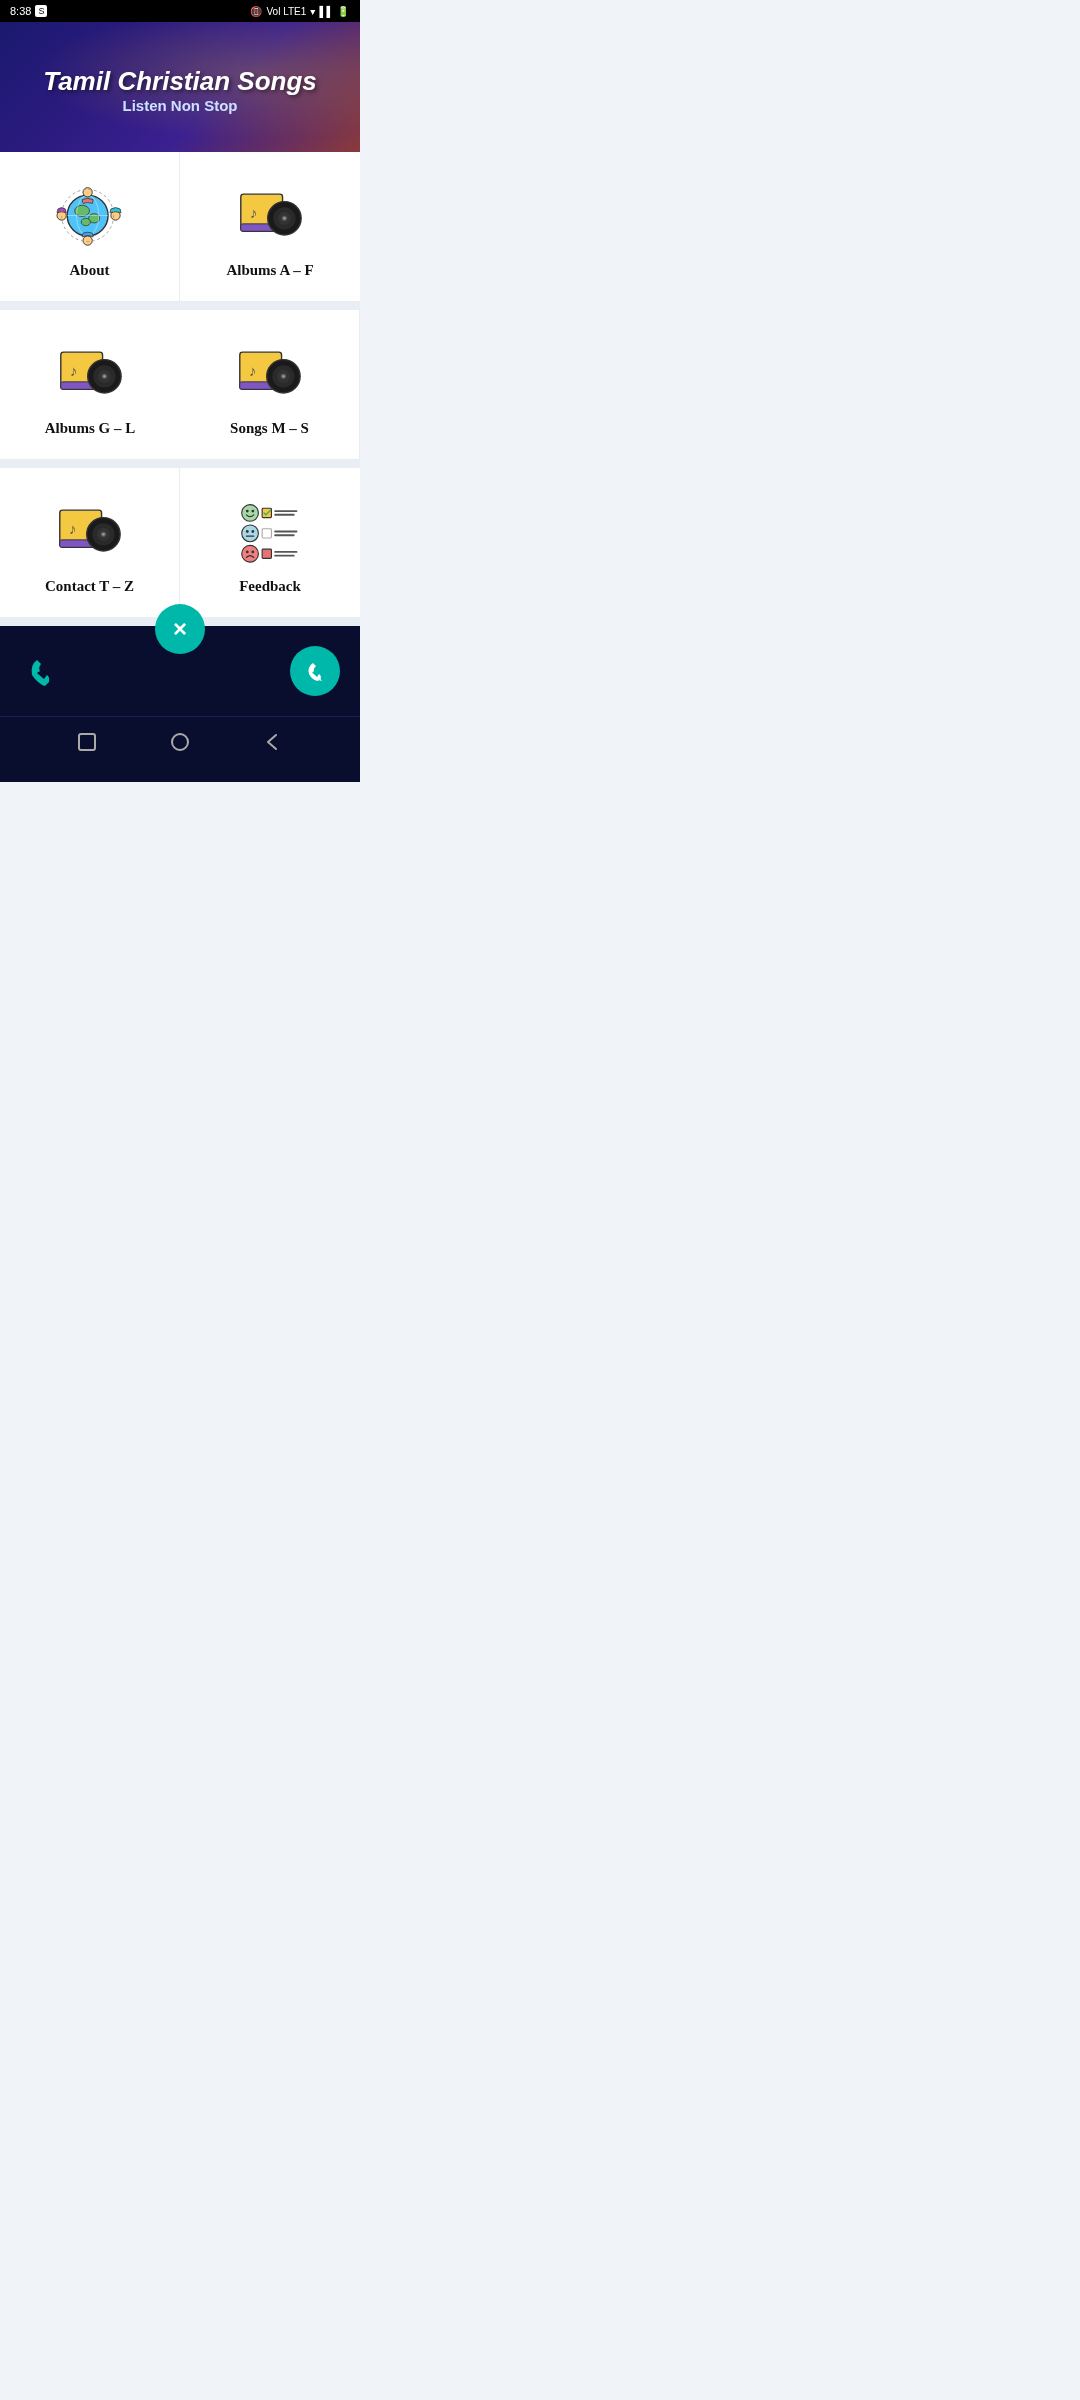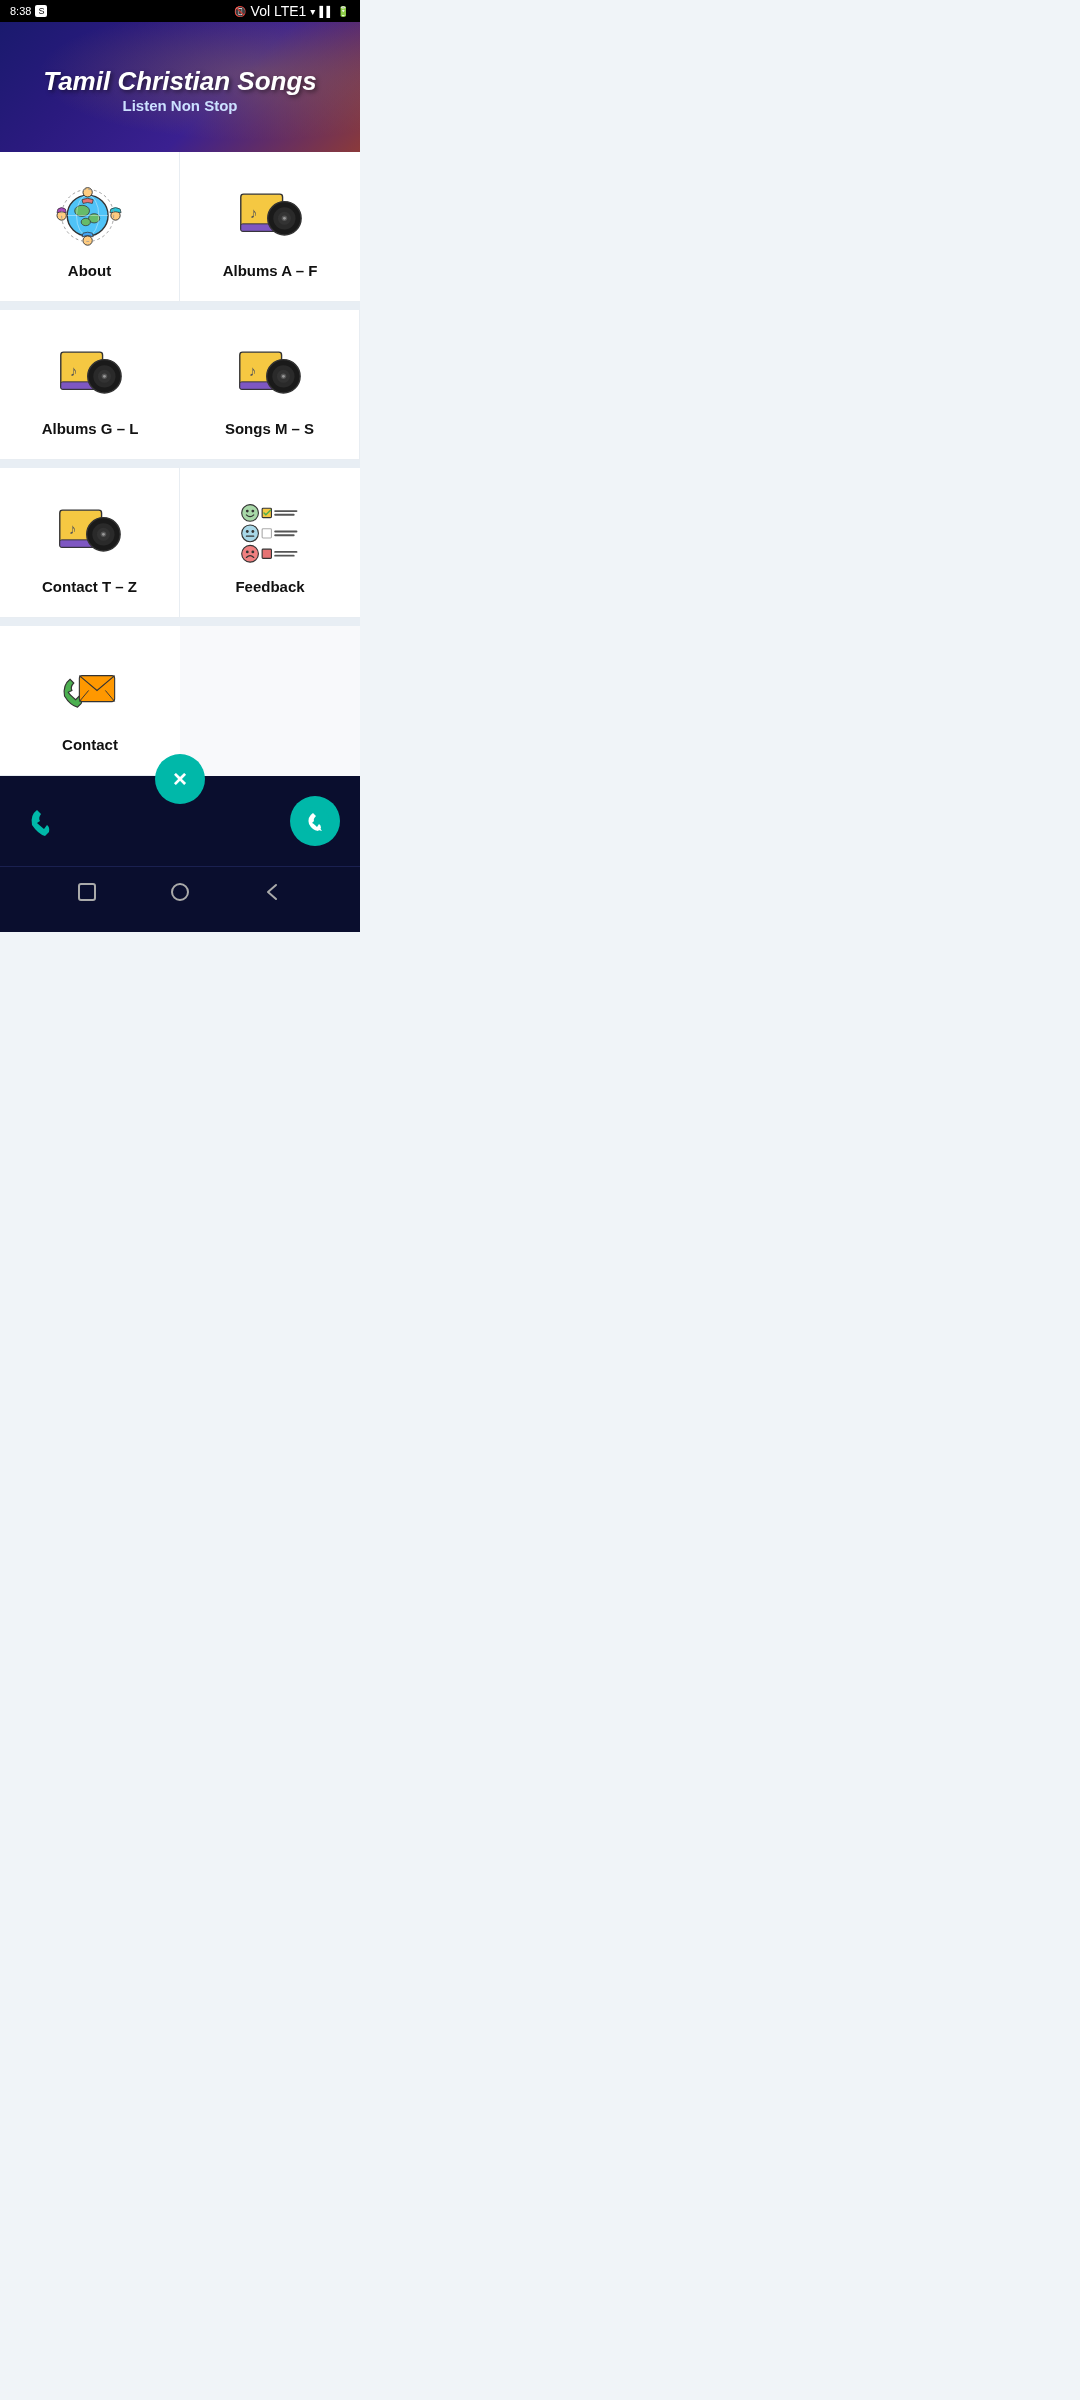--- a/index.html
+++ b/index.html
@@ -106,20 +106,21 @@
       align-items: center;
       justify-content: center;
       margin-bottom: 12px;
     }
 
     .menu-label {
       font-size: 15px;
       font-weight: 700;
       color: #111;
       text-align: center;
+      font-family: Liberation Serif, serif;
     }
 
     
     .icon-svg {
       width: 75px;
       height: 65px;
     }
 
     
     .bottom-bar {
@@ -196,21 +197,21 @@
 </head>
 <body>
 
 <div class="status-bar">
   <div class="status-left">
     <span>8:38</span>
     <span style="background:#fff;color:#000;font-size:9px;padding:1px 3px;border-radius:2px;">S</span>
   </div>
   <div class="status-right">
     <span>📵</span>
-    <span style="font-size:14px;text-align:right;">Vol LTE1</span>
+    <span style="font-size:10px;text-align:right;">Vol LTE1</span>
     <span>▾</span>
     <span>▌▌</span>
     <span>🔋</span>
   </div>
 </div>
 
 <div class="hero-banner">
   <div class="hero-title">Tamil Christian Songs</div>
   <div class="hero-subtitle">Listen Non Stop</div>
 </div>
@@ -354,34 +355,20 @@
 
         <line x1="45" y1="57" x2="68" y2="57" stroke="#555" stroke-width="2" stroke-linecap="round"></line>
         <line x1="45" y1="61" x2="65" y2="61" stroke="#555" stroke-width="2" stroke-linecap="round"></line>
       </svg>
     </div>
     <div class="menu-label">Feedback</div>
   </div>
 
   <div class="row-divider"></div>
 
-  <div class="menu-item">
-    <div class="menu-icon-container">
-      <svg class="icon-svg" viewBox="0 0 80 70">
-
-        <path d="M12,42 Q10,30 18,24 L22,28 Q18,32 20,36 L16,38 Q17,40 24,46 L28,42 Q32,44 30,50 L26,54 Q18,52 12,42 Z" fill="#4caf50" stroke="#333" stroke-width="1.2"></path>
-
-        <rect x="28" y="20" width="38" height="28" rx="3" fill="#ff9800" stroke="#333" stroke-width="1.2"></rect>
-        <path d="M28,20 L47,36 L66,20" fill="none" stroke="#333" stroke-width="1.2"></path>
-        <line x1="28" y1="48" x2="38" y2="36" stroke="#333" stroke-width="1"></line>
-        <line x1="66" y1="48" x2="56" y2="36" stroke="#333" stroke-width="1"></line>
-      </svg>
-    </div>
-    <div class="menu-label">Contact</div>
-  </div>
 
 
 </div>
 
 <div class="bottom-bar">
   <div class="call-btn">
     <svg width="42" height="42" viewBox="0 0 42 42">
       <path d="M8,25 Q6,15 13,10 L17,14 Q14,18 16,21 L13,23 Q14,24 20,29 L23,25 Q26,27 25,32 L21,36 Q14,34 8,25 Z" fill="#00b8a9" stroke="none"></path>
     </svg>
   </div>

